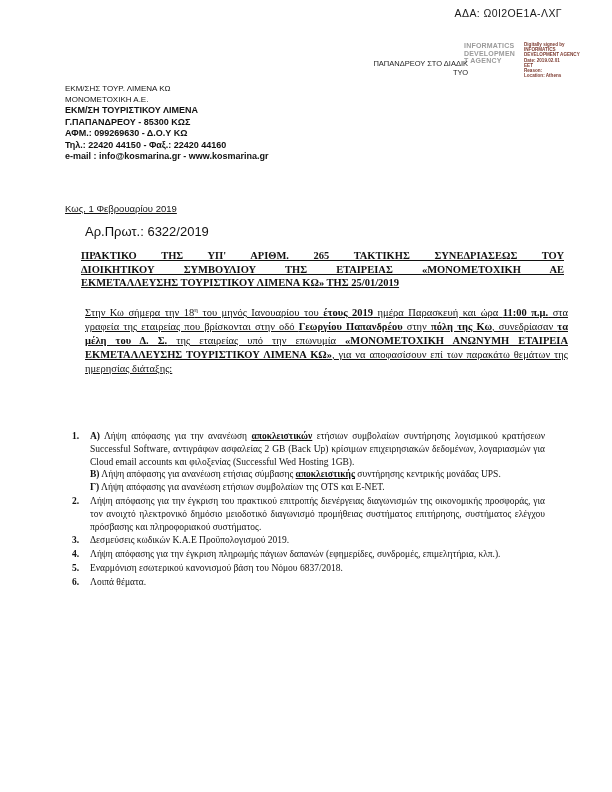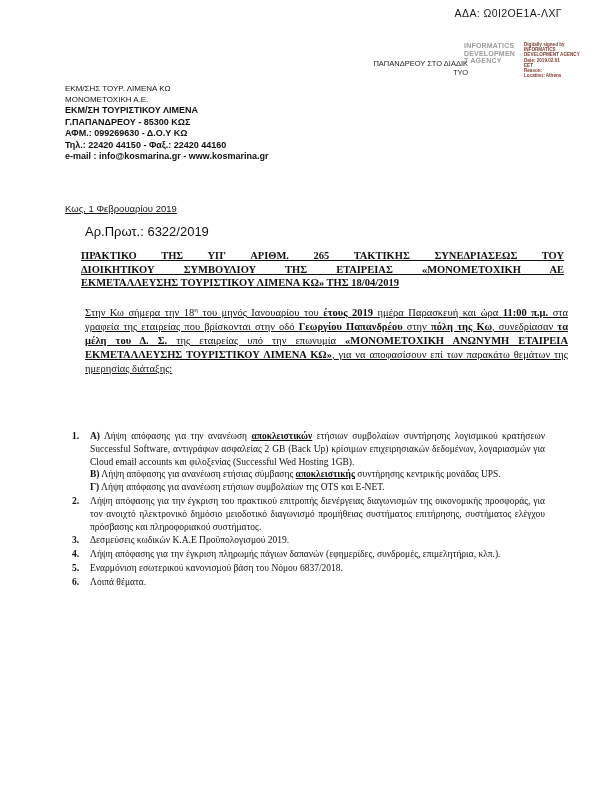--- a/index.html
+++ b/index.html
@@ -89,21 +89,21 @@
     <div class="lh-bold">Τηλ.: 22420 44150 - Φαξ.: 22420 44160</div>
     <div class="lh-bold"><span>e-mail : </span><a class="lh-link">info@kosmarina.gr</a><span> - </span><a class="lh-link">www.kosmarina.gr</a></div>
   </div>
 
   <div class="dateline1">Κως, 1 Φεβρουαρίου 2019</div>
   <div class="dateline2">Αρ.Πρωτ.: 6322/2019</div>
 
   <div class="title">
     <div class="title-line full">ΠΡΑΚΤΙΚΟ ΤΗΣ ΥΠ' ΑΡΙΘΜ. 265 ΤΑΚΤΙΚΗΣ ΣΥΝΕΔΡΙΑΣΕΩΣ ΤΟΥ</div>
     <div class="title-line full">ΔΙΟΙΚΗΤΙΚΟΥ ΣΥΜΒΟΥΛΙΟΥ ΤΗΣ ΕΤΑΙΡΕΙΑΣ «ΜΟΝΟΜΕΤΟΧΙΚΗ ΑΕ</div>
-    <div class="title-line">ΕΚΜΕΤΑΛΛΕΥΣΗΣ ΤΟΥΡΙΣΤΙΚΟΥ ΛΙΜΕΝΑ ΚΩ» ΤΗΣ 18/04/2019</div>
+    <div class="title-line">ΕΚΜΕΤΑΛΛΕΥΣΗΣ ΤΟΥΡΙΣΤΙΚΟΥ ΛΙΜΕΝΑ ΚΩ» ΤΗΣ 25/01/2019</div>
   </div>
 
   <p class="intro"><span>Στην Κω σήμερα την 18</span><sup>η</sup><span> του μηνός Ιανουαρίου του </span><span style="font-weight: bold;">έτους 2019</span><span> ημέρα Παρασκευή και ώρα </span><span style="font-weight: bold;">11:00 π.μ.</span><span> στα γραφεία της εταιρείας που βρίσκονται στην οδό </span><span style="font-weight: bold;">Γεωργίου Παπανδρέου</span><span> στην </span><span style="font-weight: bold;">πόλη της Κω</span><span>, συνεδρίασαν </span><span style="font-weight: bold;">τα μέλη του Δ. Σ.</span><span> της εταιρείας υπό την επωνυμία </span><span style="font-weight: bold;">«ΜΟΝΟΜΕΤΟΧΙΚΗ ΑΝΩΝΥΜΗ ΕΤΑΙΡΕΙΑ ΕΚΜΕΤΑΛΛΕΥΣΗΣ ΤΟΥΡΙΣΤΙΚΟΥ ΛΙΜΕΝΑ ΚΩ»</span><span>, για να αποφασίσουν επί των παρακάτω θεμάτων της ημερησίας διάταξης:</span></p>
 
   <div class="agenda">
     <div class="agenda-item">
       <span class="agenda-num">1.</span>
       <span class="agenda-body"><span style="font-weight: bold;">Α)</span><span> Λήψη απόφασης για την ανανέωση </span><span style="font-weight: bold; text-decoration: underline;">αποκλειστικών</span><span> ετήσιων συμβολαίων συντήρησης λογισμικού κρατήσεων Successful Software, αντιγράφων ασφαλείας 2 GB (Back Up) κρίσιμων επιχειρησιακών δεδομένων, λογαριασμών για Cloud email accounts και φιλοξενίας (Successful Wed Hosting 1GB).</span><br><span style="font-weight: bold;">Β)</span><span> Λήψη απόφασης για ανανέωση ετήσιας σύμβασης </span><span style="font-weight: bold; text-decoration: underline;">αποκλειστικής</span><span> συντήρησης κεντρικής μονάδας UPS.</span><br><span style="font-weight: bold;">Γ)</span><span> Λήψη απόφασης για ανανέωση ετήσιων συμβολαίων της OTS και E-NET.</span></span>
     </div>
     <div class="agenda-item">

